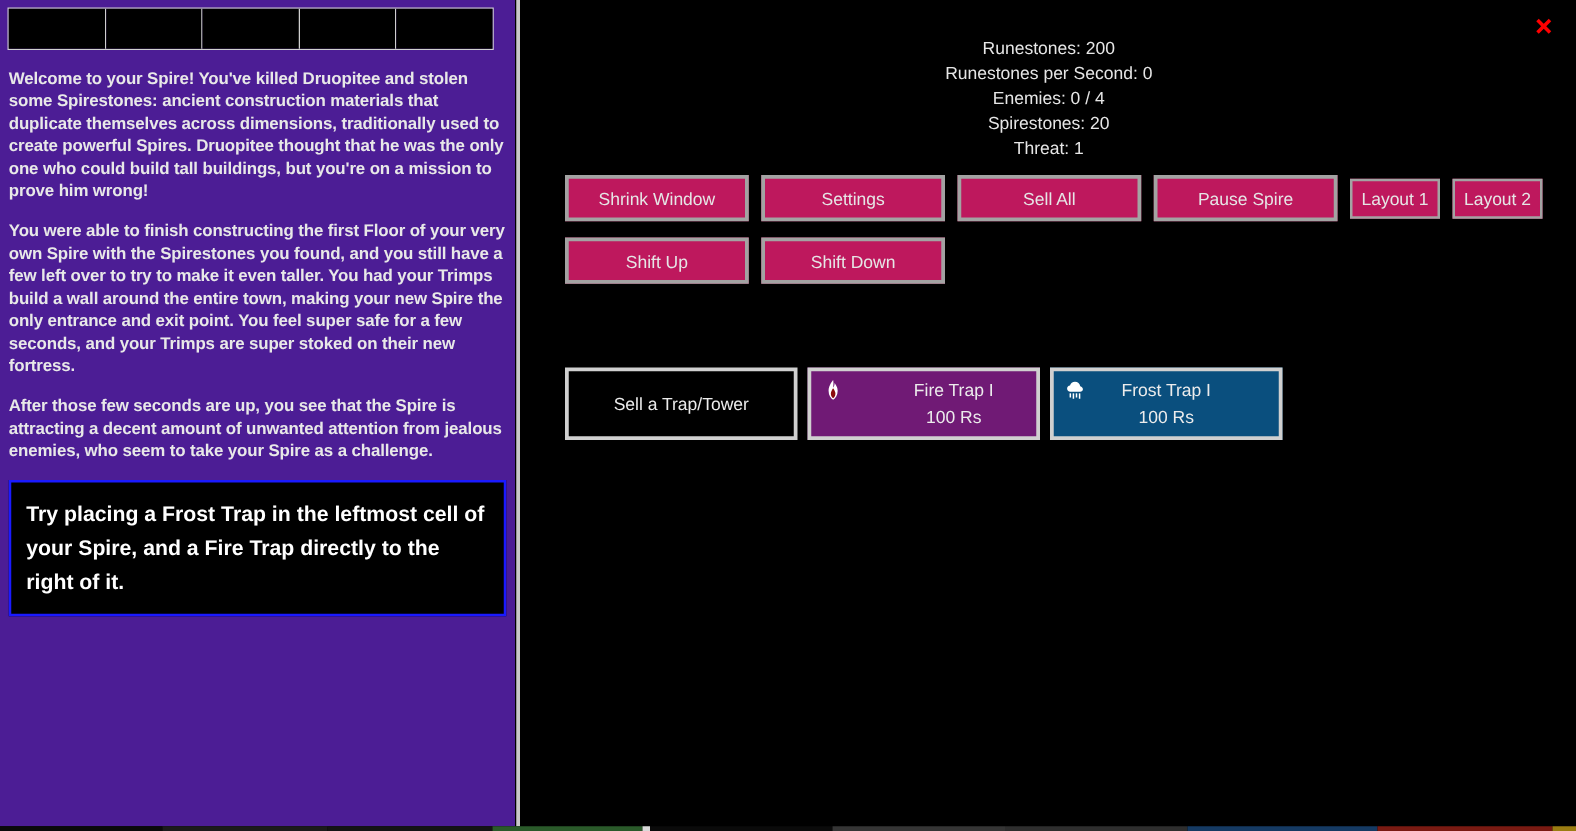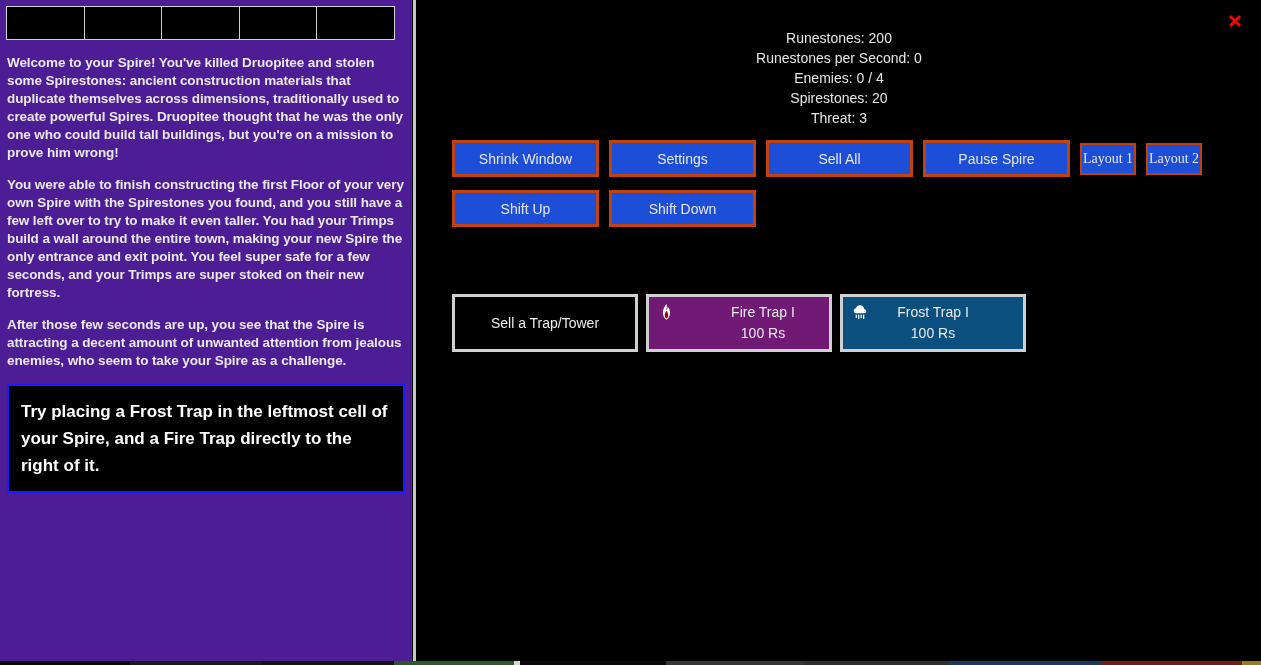--- a/index.html
+++ b/index.html
@@ -131,39 +131,38 @@
   .btn-row {
     display: flex;
     align-items: center;
     gap: 10px;
     margin-left: 35px;
     margin-top: 12px;
   }
   .btn-row.second { margin-top: 13px; }
 
   .game-btn {
-    background: #1d4ed8;
-    border: 3px solid #c2410c;
+    background: #be185d;
+    border: 3px solid #a3a3a3;
     color: #e6e6e6;
     font-size: 14px;
     font-family: "Liberation Sans", sans-serif;
     display: flex;
     align-items: center;
     justify-content: center;
     cursor: pointer;
     box-sizing: border-box;
     user-select: none;
   }
   .btn-w-wide { width: 147px; height: 37px; }
   .btn-layout {
-    width: 56px;
+    width: 72px;
     height: 32px;
     border-width: 2px;
     font-size: 14px;
-    font-family: Liberation Serif, serif;
   }
 
   .trap-row {
     display: flex;
     align-items: center;
     gap: 8px;
     margin-left: 35px;
     margin-top: 67px;
   }
 
@@ -233,21 +232,21 @@
       <svg width="20" height="20" viewBox="0 0 20 20" aria-hidden="true">
         <path d="M4 6 L6 4 L10 8 L14 4 L16 6 L12 10 L16 14 L14 16 L10 12 L6 16 L4 14 L8 10 Z" fill="#ff0000"></path>
       </svg>
     </div>
 
     <div class="stats">
       <div class="stat-line">Runestones: 200</div>
       <div class="stat-line">Runestones per Second: 0</div>
       <div class="stat-line">Enemies: 0 / 4</div>
       <div class="stat-line">Spirestones: 20</div>
-      <div class="stat-line">Threat: 3</div>
+      <div class="stat-line">Threat: 1</div>
     </div>
 
     <div class="btn-row">
       <div class="game-btn btn-w-wide">Shrink Window</div>
       <div class="game-btn btn-w-wide">Settings</div>
       <div class="game-btn btn-w-wide">Sell All</div>
       <div class="game-btn btn-w-wide">Pause Spire</div>
       <div class="game-btn btn-layout">Layout 1</div>
       <div class="game-btn btn-layout">Layout 2</div>
     </div>

